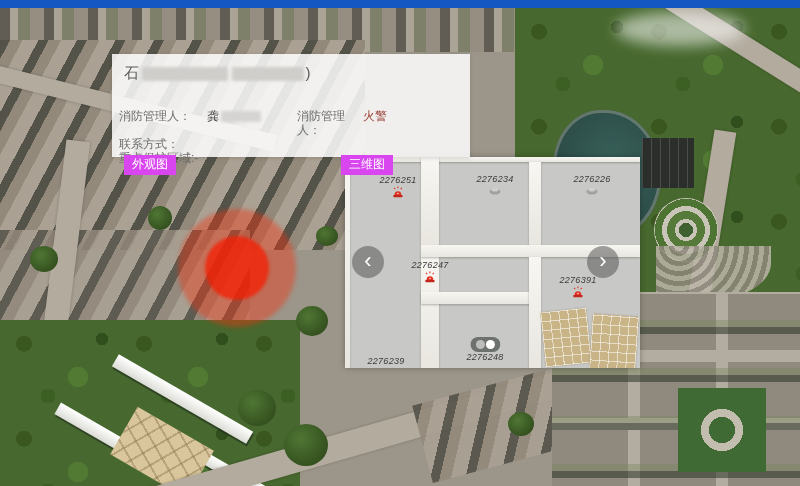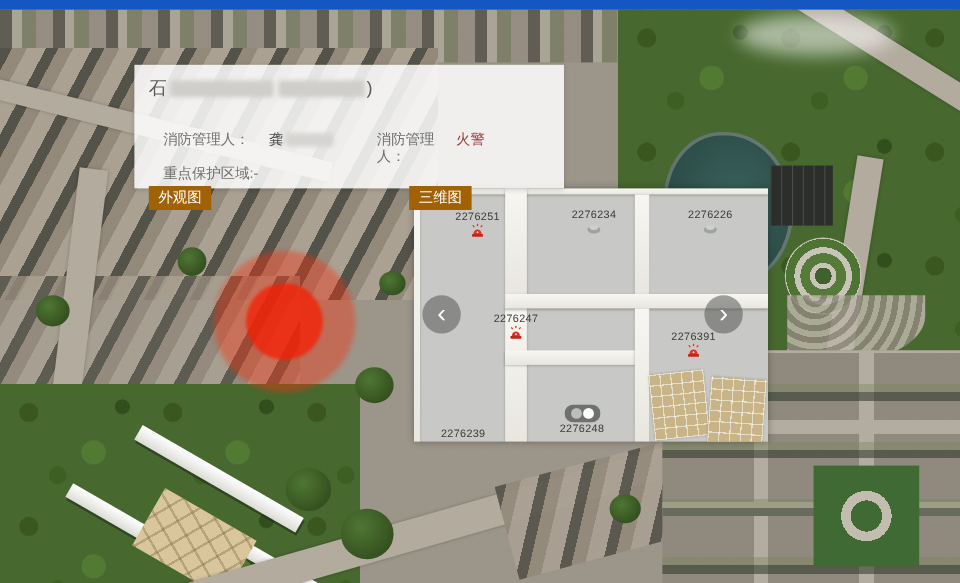--- a/index.html
+++ b/index.html
@@ -54,43 +54,43 @@
   .alarm-inner{position:absolute;left:205px;top:236px;width:64px;height:64px;border-radius:50%;
     background:rgba(243,32,5,.78);filter:blur(1.5px);z-index:6;}
 
   
   .info-panel{position:absolute;left:112px;top:54px;width:358px;height:103px;z-index:12;
     background:rgba(255,255,255,.85);box-shadow:0 1px 4px rgba(0,0,0,.15);color:#555;}
   .info-title{position:absolute;left:12px;top:10px;font-size:15px;color:#5a5a5a;letter-spacing:.5px;}
   .info-addr{position:absolute;left:12px;top:33px;font-size:12px;color:#6b6b6b;}
   .redact{display:inline-block;height:11px;border-radius:2px;background:#d6d4d2;filter:blur(1.6px);vertical-align:middle;margin:0 2px;}
   .redact.big{height:14px;background:#d0cecb;}
-  .info-grid{position:absolute;left:24px;top:55px;right:6px;display:grid;
+  .info-grid{position:absolute;left:7px;top:55px;right:6px;display:grid;
     grid-template-columns:88px 90px 66px 1fr;row-gap:0;font-size:12px;line-height:14px;}
   .lbl{color:#6f6f6f;}
   .val{color:#474747;}
   .fire{color:#9c4136;}
   .span-all{grid-column:1 / -1;color:#6f6f6f;}
 
   
-  .view-tag{position:absolute;z-index:13;background:#a16207;color:#fff;font-size:12px;
+  .view-tag{position:absolute;z-index:13;background:#d946ef;color:#fff;font-size:12px;
     padding:3px 8px 4px;line-height:13px;cursor:pointer;}
   .tag-exterior{left:124px;top:155px;}
   .tag-3d{left:341px;top:155px;}
 
   
   .plan{position:absolute;left:345px;top:157px;width:295px;height:211px;z-index:9;
     background:#c8c8c6;box-shadow:0 0 6px rgba(0,0,0,.3);overflow:hidden;}
   .wall{position:absolute;background:linear-gradient(#f7f6f2,#e8e6df);box-shadow:0 1px 2px rgba(80,80,75,.4);}
   .tiles{position:absolute;background-color:#c9b488;
     background-image:repeating-linear-gradient(0deg, rgba(255,255,255,.55) 0 1px, transparent 1px 9px),
                      repeating-linear-gradient(90deg, rgba(255,255,255,.55) 0 1px, transparent 1px 9px);
     box-shadow:0 0 2px rgba(0,0,0,.2);}
   .marker{position:absolute;display:flex;flex-direction:column;align-items:center;transform:translate(-50%,0);cursor:pointer;}
-  .marker .mid{font-size:9px;color:#3a3a3a;white-space:nowrap;letter-spacing:.3px;}
+  .marker .mid{font-size:9px;color:#3a3a3a;white-space:nowrap;letter-spacing:.3px;font-style:italic;}
   .marker svg{margin-top:1px;}
   .nav-btn{position:absolute;width:32px;height:32px;border-radius:50%;z-index:11;
     background:rgba(88,88,88,.55);color:#fff;font-size:22px;line-height:29px;text-align:center;
     cursor:pointer;user-select:none;}
   .nav-prev{left:7px;top:89px;}
   .nav-next{left:242px;top:89px;}
 </style>
 </head>
 <body>
 
@@ -138,20 +138,21 @@
   <div class="info-panel">
     <div class="info-title">
       <span>石</span><span class="redact big" style="width:86px;"></span><span class="redact big" style="width:72px;"></span><span>)</span>
     </div>
     <div class="info-grid">
       <span class="lbl">消防管理人：</span>
       <span class="val"><span>龚</span><span class="redact" style="width:40px;"></span></span>
       <span class="lbl">消防管理人：</span>
       <span class="val fire">火警</span>
 
+      <span class="lbl">联系方式：</span>
 
       <span class="span-all">重点保护区域:-</span>
     </div>
   </div>
 
   <div class="view-tag tag-exterior">外观图</div>
   <div class="view-tag tag-3d">三维图</div>
 
   <div class="plan">
     <div class="wall" style="left:0;top:0;width:295px;height:5px;"></div>

